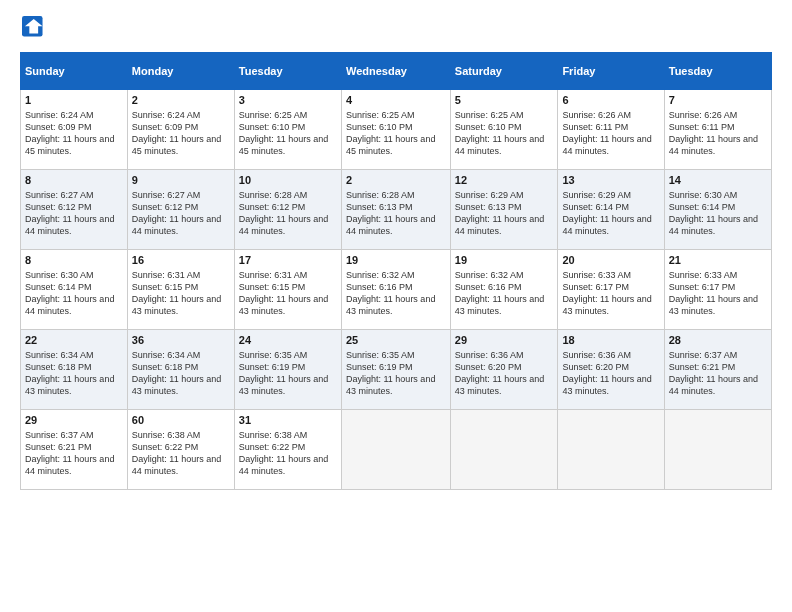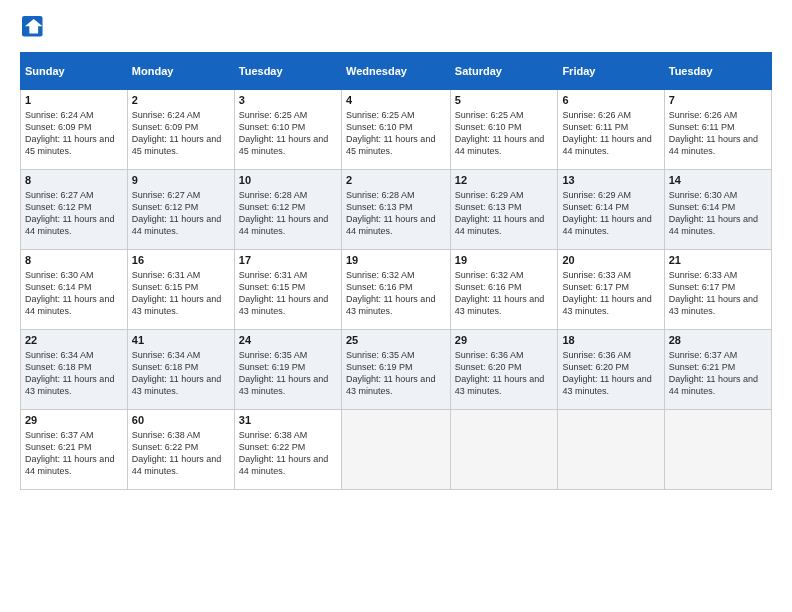--- a/index.html
+++ b/index.html
@@ -143,21 +143,21 @@
           <td><span class="day-num">8</span><span>Sunrise: 6:30 AM</span><br><span>Sunset: 6:14 PM</span><br><span>Daylight: 11 hours and 44 minutes.</span></td>
           <td><span class="day-num">16</span><span>Sunrise: 6:31 AM</span><br><span>Sunset: 6:15 PM</span><br><span>Daylight: 11 hours and 43 minutes.</span></td>
           <td><span class="day-num">17</span><span>Sunrise: 6:31 AM</span><br><span>Sunset: 6:15 PM</span><br><span>Daylight: 11 hours and 43 minutes.</span></td>
           <td><span class="day-num">19</span><span>Sunrise: 6:32 AM</span><br><span>Sunset: 6:16 PM</span><br><span>Daylight: 11 hours and 43 minutes.</span></td>
           <td><span class="day-num">19</span><span>Sunrise: 6:32 AM</span><br><span>Sunset: 6:16 PM</span><br><span>Daylight: 11 hours and 43 minutes.</span></td>
           <td><span class="day-num">20</span><span>Sunrise: 6:33 AM</span><br><span>Sunset: 6:17 PM</span><br><span>Daylight: 11 hours and 43 minutes.</span></td>
           <td><span class="day-num">21</span><span>Sunrise: 6:33 AM</span><br><span>Sunset: 6:17 PM</span><br><span>Daylight: 11 hours and 43 minutes.</span></td>
         </tr>
         <tr class="row-shaded">
           <td><span class="day-num">22</span><span>Sunrise: 6:34 AM</span><br><span>Sunset: 6:18 PM</span><br><span>Daylight: 11 hours and 43 minutes.</span></td>
-          <td><span class="day-num">41</span><span>Sunrise: 6:34 AM</span><br><span>Sunset: 6:18 PM</span><br><span>Daylight: 11 hours and 43 minutes.</span></td>
+          <td><span class="day-num">36</span><span>Sunrise: 6:34 AM</span><br><span>Sunset: 6:18 PM</span><br><span>Daylight: 11 hours and 43 minutes.</span></td>
           <td><span class="day-num">24</span><span>Sunrise: 6:35 AM</span><br><span>Sunset: 6:19 PM</span><br><span>Daylight: 11 hours and 43 minutes.</span></td>
           <td><span class="day-num">25</span><span>Sunrise: 6:35 AM</span><br><span>Sunset: 6:19 PM</span><br><span>Daylight: 11 hours and 43 minutes.</span></td>
           <td><span class="day-num">29</span><span>Sunrise: 6:36 AM</span><br><span>Sunset: 6:20 PM</span><br><span>Daylight: 11 hours and 43 minutes.</span></td>
           <td><span class="day-num">18</span><span>Sunrise: 6:36 AM</span><br><span>Sunset: 6:20 PM</span><br><span>Daylight: 11 hours and 43 minutes.</span></td>
           <td><span class="day-num">28</span><span>Sunrise: 6:37 AM</span><br><span>Sunset: 6:21 PM</span><br><span>Daylight: 11 hours and 44 minutes.</span></td>
         </tr>
         <tr>
           <td><span class="day-num">29</span><span>Sunrise: 6:37 AM</span><br><span>Sunset: 6:21 PM</span><br><span>Daylight: 11 hours and 44 minutes.</span></td>
           <td><span class="day-num">60</span><span>Sunrise: 6:38 AM</span><br><span>Sunset: 6:22 PM</span><br><span>Daylight: 11 hours and 44 minutes.</span></td>
           <td><span class="day-num">31</span><span>Sunrise: 6:38 AM</span><br><span>Sunset: 6:22 PM</span><br><span>Daylight: 11 hours and 44 minutes.</span></td>

